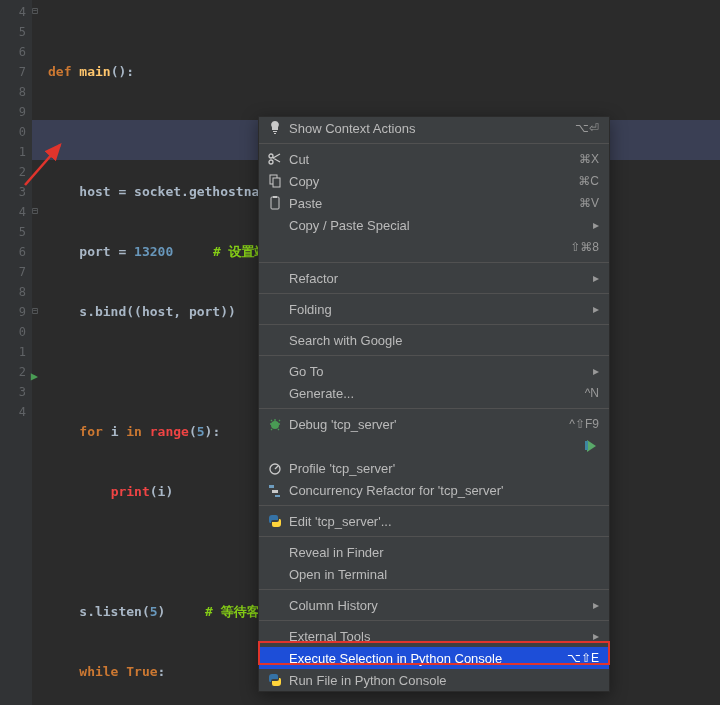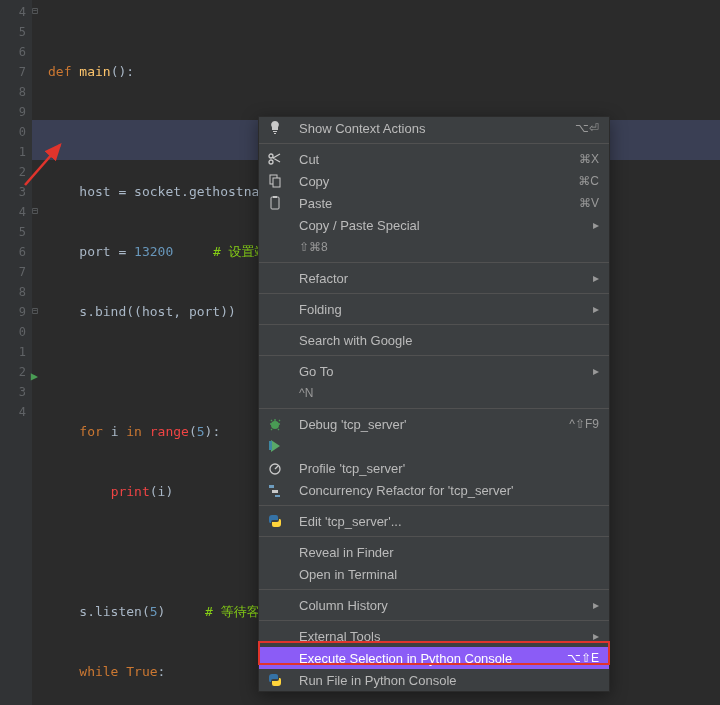--- a/index.html
+++ b/index.html
@@ -46,21 +46,21 @@
   }
   .code {
     flex: 1;
     padding-top: 2px;
     padding-left: 16px;
     line-height: 20px;
     color: #A9B7C6;
     white-space: pre;
     position: relative;
   }
-  .line { height: 20px; }
+  .line { height: 20px; font-weight: bold; }
   .kw { color: #CC7832; }
   .fn { color: #FFC66D; }
   .num { color: #6897BB; text-align: center; }
   .cm { color: #84cc16; margin-left: 24px; }
   .builtin { color: #ef4444; }
   .selbg {
     position: absolute;
     left: 0;
     background: #3a3f54;
     width: 100%;
@@ -84,27 +84,28 @@
     color: #BBBBBB;
     font-family: -apple-system, "Helvetica Neue", Arial, sans-serif;
     font-size: 13px;
     border: 1px solid #2b2b2b;
     box-shadow: 0 4px 16px rgba(0,0,0,0.4);
     z-index: 10;
   }
   .menu .item {
     display: flex;
     align-items: center;
-    gap: 16px;
+    gap: 6px;
     padding: 3px 10px 3px 8px;
     height: 22px;
     position: relative;
+    justify-content: flex-end;
   }
   .menu .item.highlighted {
-    background: #8b5cf6;
+    background: #1d4ed8;
     color: #FFFFFF;
   }
   .menu .sep {
     border-top: 1px solid #515151;
     margin: 4px 0;
   }
   .menu .icon {
     display: inline-block;
     width: 16px; height: 16px;
     flex-shrink: 0;
@@ -245,20 +246,21 @@
       <span class="lbl">Search with Google</span>
   </div>
   <div class="sep"></div>
   <div class="item">
     <span class="icon"></span>
       <span class="lbl">Go To</span>
       <span class="shortcut">▸</span>
   </div>
   <div class="item">
     <span class="icon"></span>
+      <span class="lbl">Generate...</span>
       <span class="shortcut">^N</span>
   </div>
   <div class="sep"></div>
   <div class="item">
     <span class="icon"><svg viewBox="0 0 16 16">
           <circle cx="8" cy="9" r="4" fill="#499C54"></circle>
           <path d="M8 3v2M3 8h2m6 0h2M5 13l-1 1m7-1l1 1M5 5L4 4m8 1l1-1" stroke="#499C54" stroke-width="1.3"></path>
         </svg></span>
     <span class="lbl">Debug 'tcp_server'</span>
       <span class="shortcut">^⇧F9</span>

